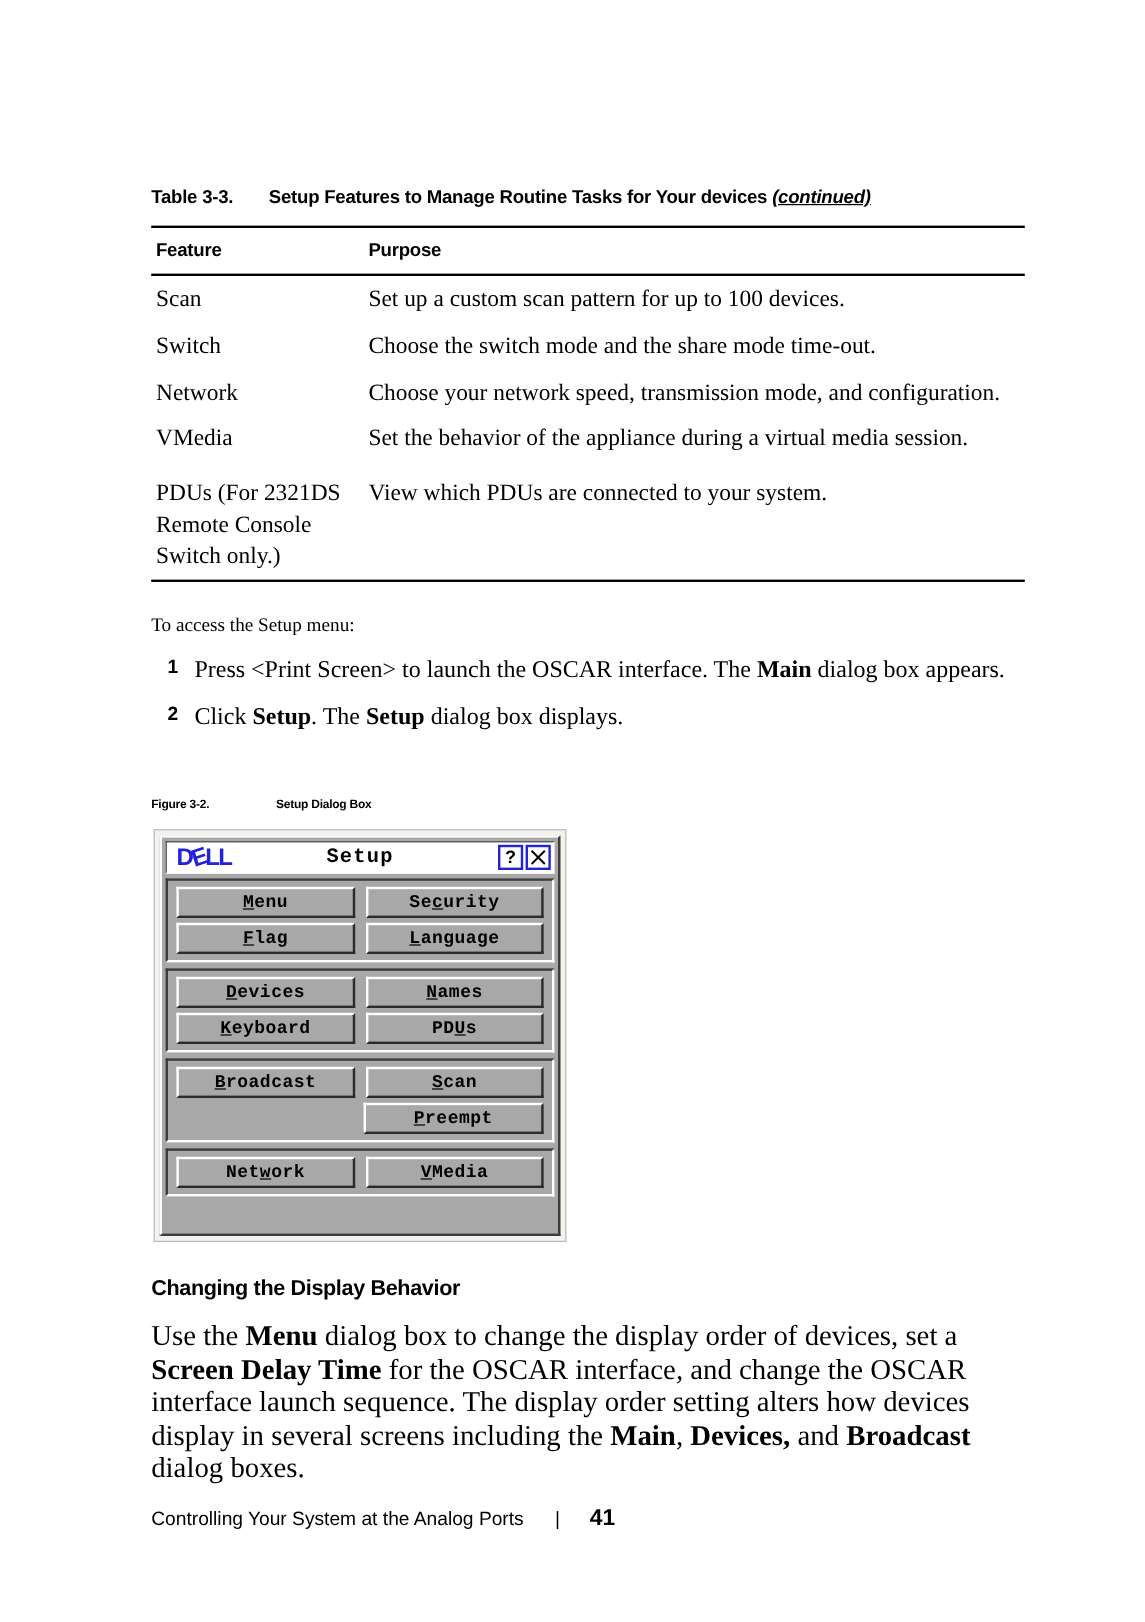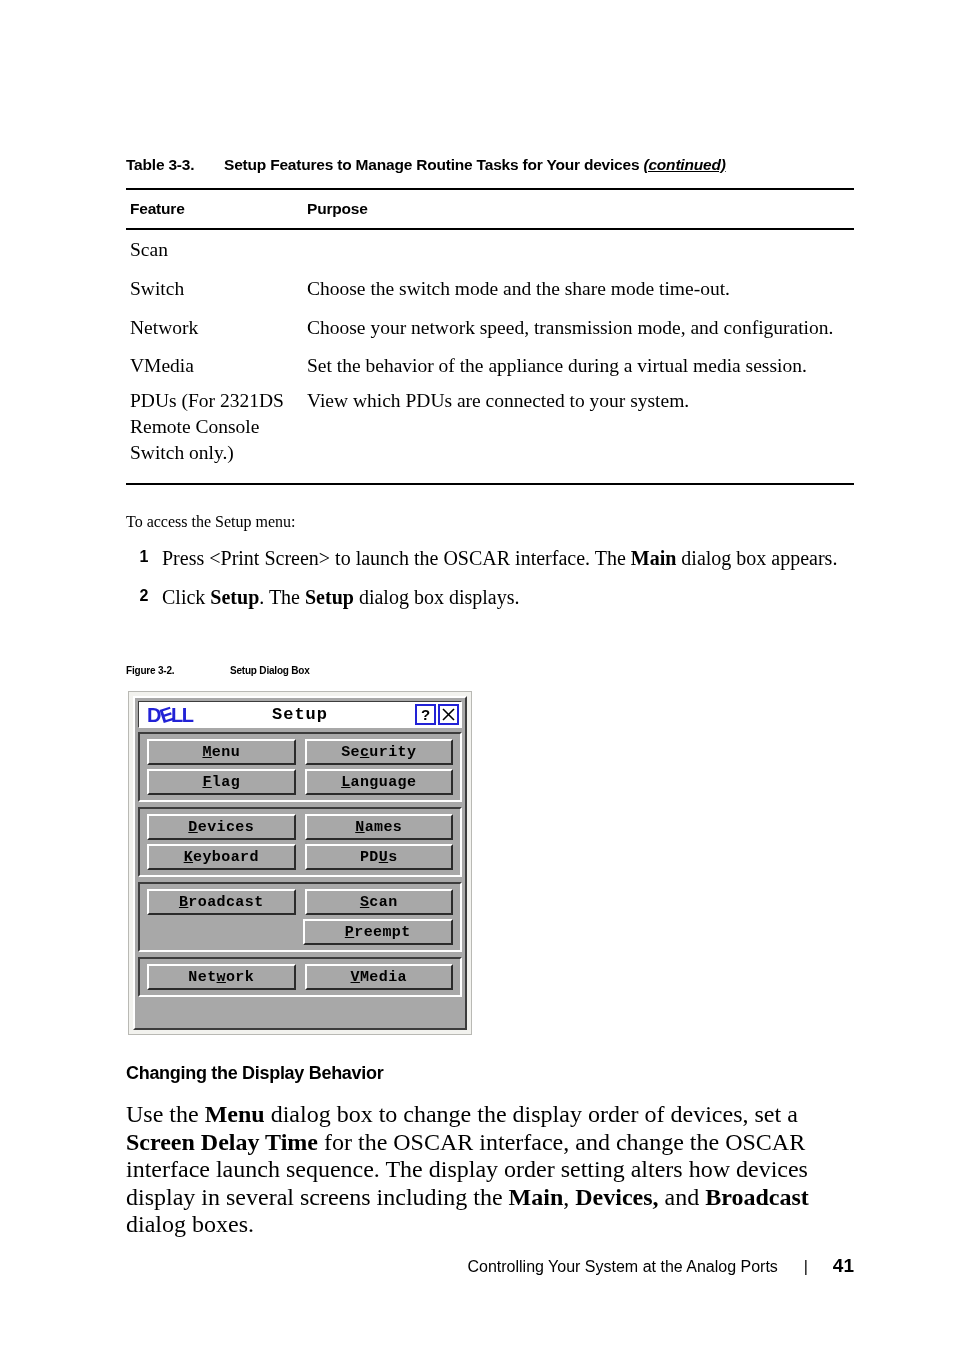--- a/index.html
+++ b/index.html
@@ -35,21 +35,21 @@
   .th-feature{left:130px;}
   .th-purpose{left:307px;}
 
   .tbl-rows{position:absolute;left:130px;top:234px;width:724px;}
   .trow{display:flex;margin-bottom:1px;}
   .tcell-f{width:177px;font-size:19.5px;line-height:26px;padding-top:3px;}
   .tcell-p{width:545px;font-size:19.5px;line-height:26px;padding-top:3px;}
   .trow.r-scan{margin-bottom:10px;}
   .trow.r-switch{margin-bottom:10px;}
   .trow.r-network{margin-bottom:9px;}
-  .trow.r-vmedia{margin-bottom:6px;}
+  .trow.r-vmedia{margin-bottom:17px;}
 
   
   .p-access{
     position:absolute;left:126px;top:508px;width:730px;
     font-size:16px;line-height:27px;
   }
   .steps{position:absolute;left:126px;top:545px;width:730px;}
   .step{display:flex;margin-bottom:12px;}
   .step-num{
     width:36px;flex:0 0 36px;text-align:center;
@@ -166,21 +166,21 @@
     font-weight:bold;font-size:18px;letter-spacing:-0.3px;
   }
   .p-body{
     position:absolute;left:126px;top:1101px;width:730px;
     font-size:24px;line-height:27.5px;
   }
 
   
   .footer{
     position:absolute;left:126px;top:1255px;width:728px;
-    display:flex;align-items:baseline;justify-content:flex-end;
+    display:flex;align-items:baseline;
     font-family:"Liberation Sans", sans-serif;
   }
   .f-text{font-size:16px;}
   .f-sep{font-size:16px;margin:0 22px 0 26px;color:#000;}
   .f-page{font-size:19px;font-weight:bold;min-width:24px;text-align:right;}
 </style>
 </head>
 <body>
 
 <div class="page">
@@ -192,20 +192,21 @@
   <div class="rule rule-top"></div>
 
   <div class="thead th-feature">Feature</div>
   <div class="thead th-purpose">Purpose</div>
 
   <div class="rule rule-head"></div>
 
   <div class="tbl-rows">
     <div class="trow r-scan">
       <div class="tcell-f">Scan</div>
+      <div class="tcell-p">Set up a custom scan pattern for up to 100 devices.</div>
     </div>
     <div class="trow r-switch">
       <div class="tcell-f">Switch</div>
       <div class="tcell-p">Choose the switch mode and the share mode time-out.</div>
     </div>
     <div class="trow r-network">
       <div class="tcell-f">Network</div>
       <div class="tcell-p">Choose your network speed, transmission mode, and configuration.</div>
     </div>
     <div class="trow r-vmedia">

